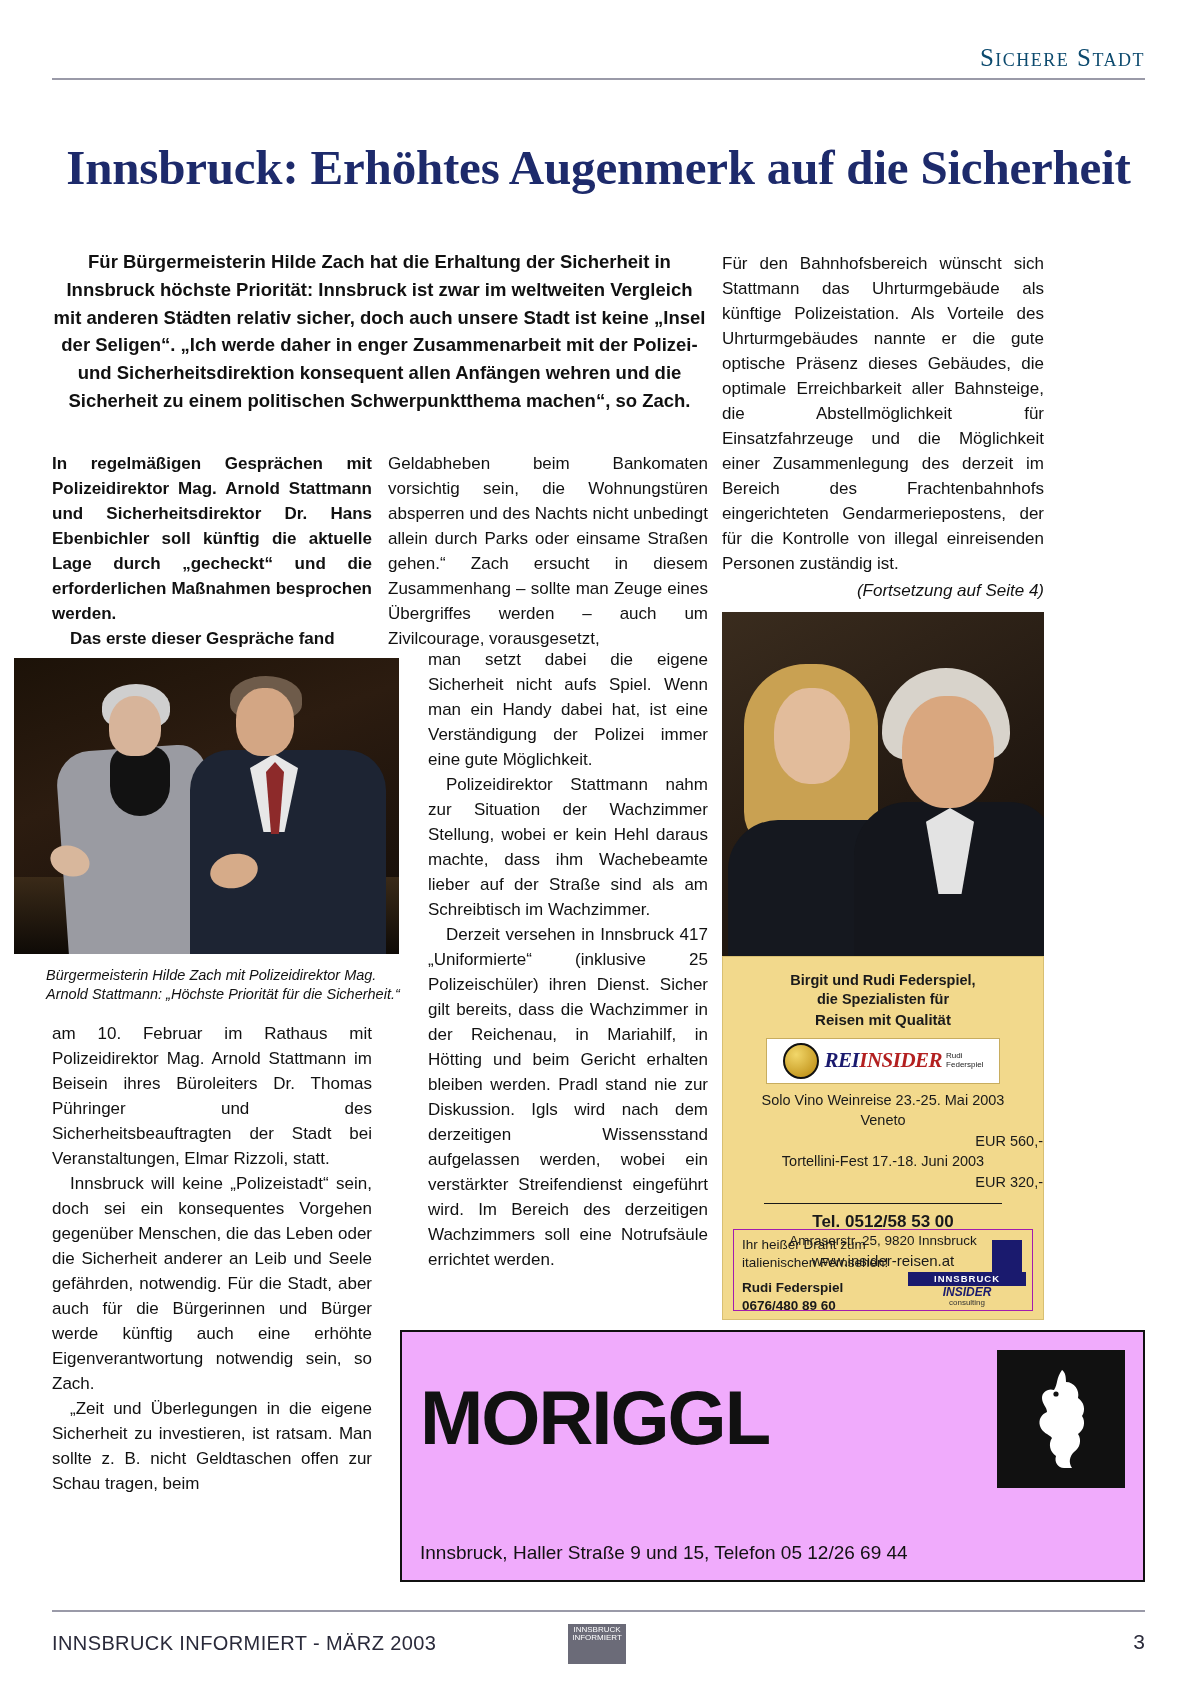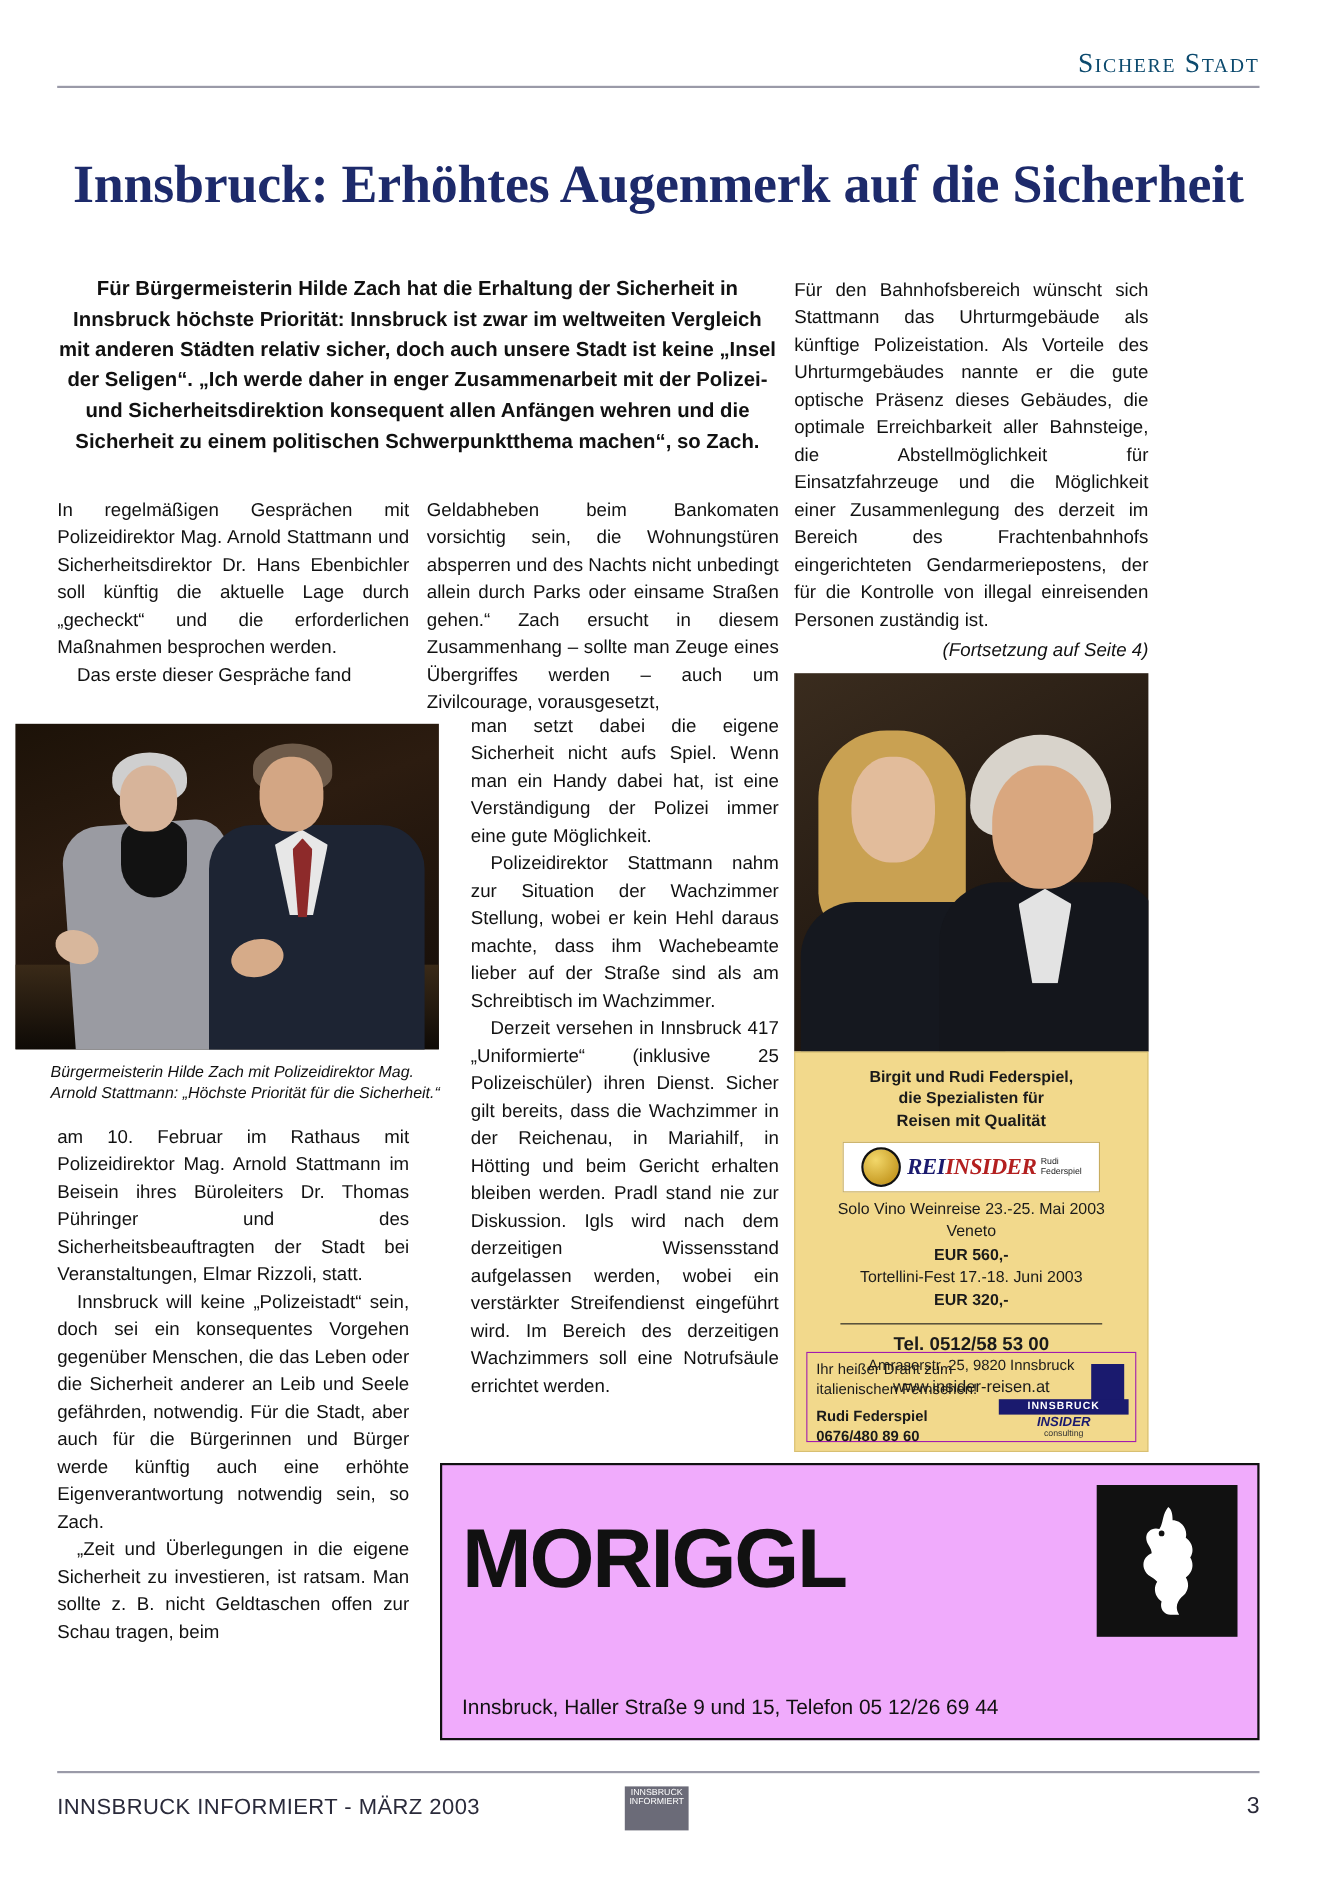--- a/index.html
+++ b/index.html
@@ -78,21 +78,21 @@
     text-align: justify;
     color: #111;
   }
   .col p {
     margin: 0;
   }
   .col p + p {
     text-indent: 18px;
   }
 
-  .col-1 { left: 52px;  top: 452px; width: 320px; }
+  .col-1 { left: 52px;  top: 452px; width: 320px; font-weight: bold; }
   .col-1b { left: 52px; top: 1022px; width: 320px; }
   .col-2 { left: 388px; top: 452px; width: 320px; }
   .col-2b { left: 428px; top: 648px; width: 280px; }
   .col-3 { left: 722px; top: 252px; width: 322px; }
 
   .col-3 .closing {
     text-align: right;
     font-style: italic;
     margin-top: 2px;
   }
@@ -273,21 +273,21 @@
   .ad-logo .ins .dark { color: #1a1a6e; }
   .ad-logo .sub {
     font-size: 8px; color: #222; margin-left: 4px; line-height: 1.1;
     text-align: left;
   }
   .ad-insider .trips {
     line-height: 1.42;
     font-size: 14.5px;
     margin-top: 4px;
   }
-  .ad-insider .price { font-weight: bold; }
+  .ad-insider .price { font-weight: normal; text-align: right; }
   .ad-sep {
     width: 238px; height: 1px; background: #1a1a1a;
     margin: 10px auto 8px auto;
   }
   .ad-insider .phone {
     font-weight: bold; font-size: 17px;
   }
   .ad-insider .addr { font-size: 13.5px; line-height: 1.35; }
   .ad-insider .web { font-size: 15px; margin-top: 2px; }
   .ad-box {

